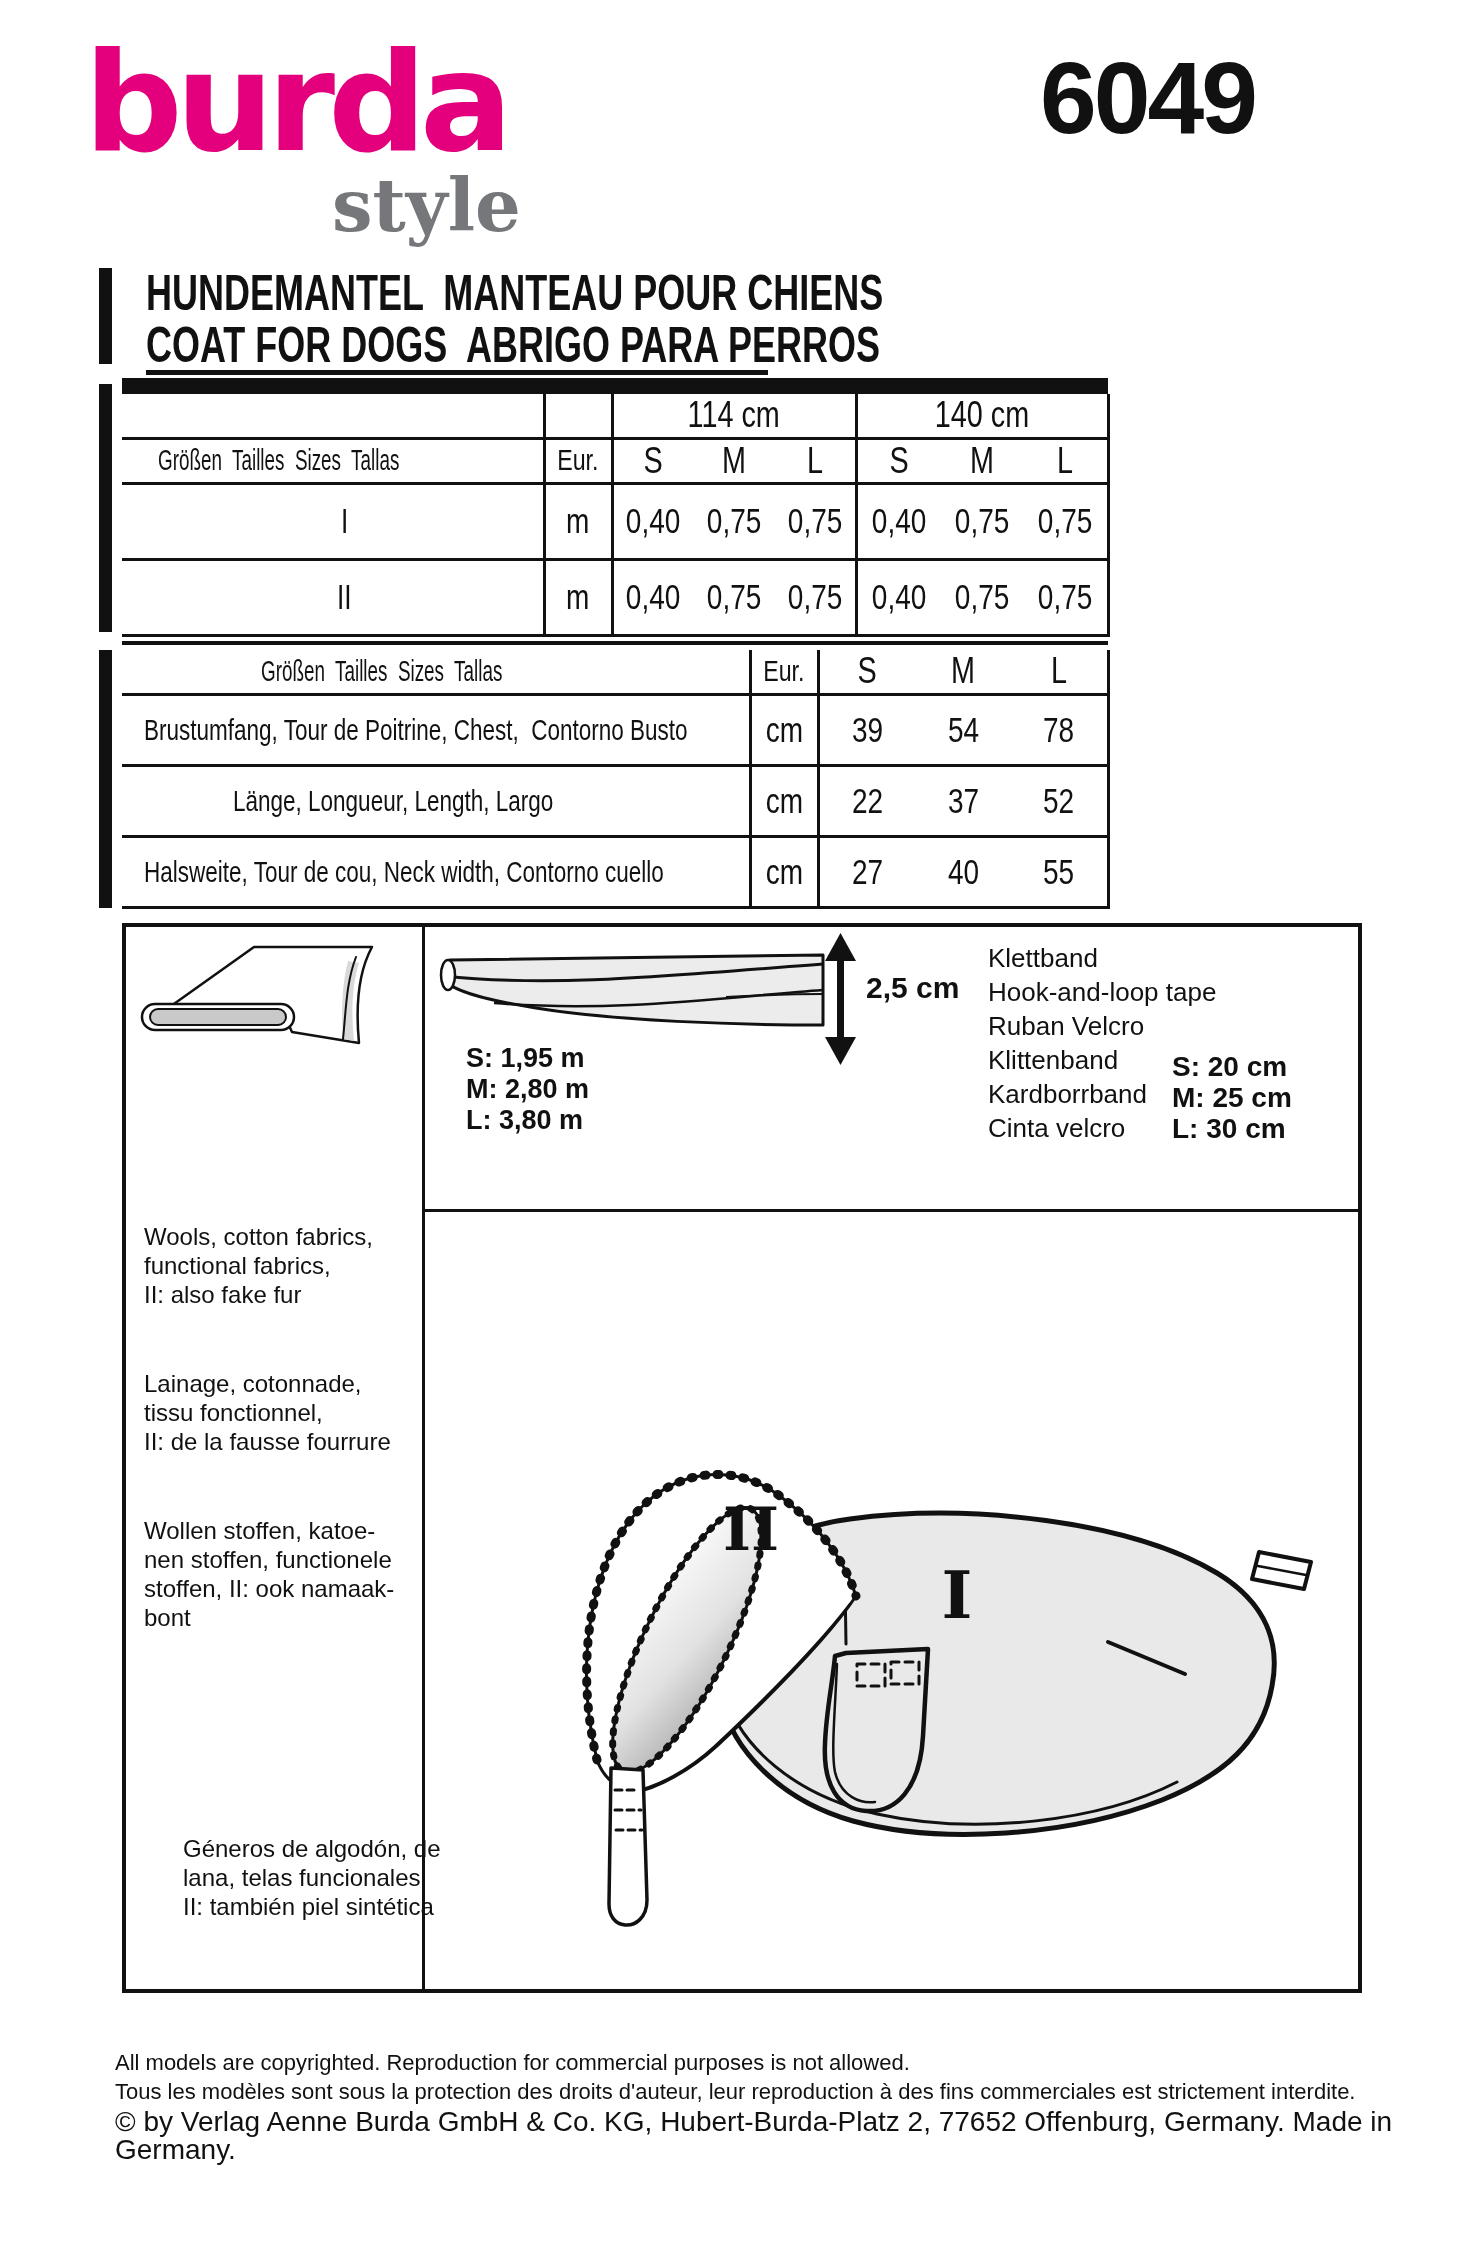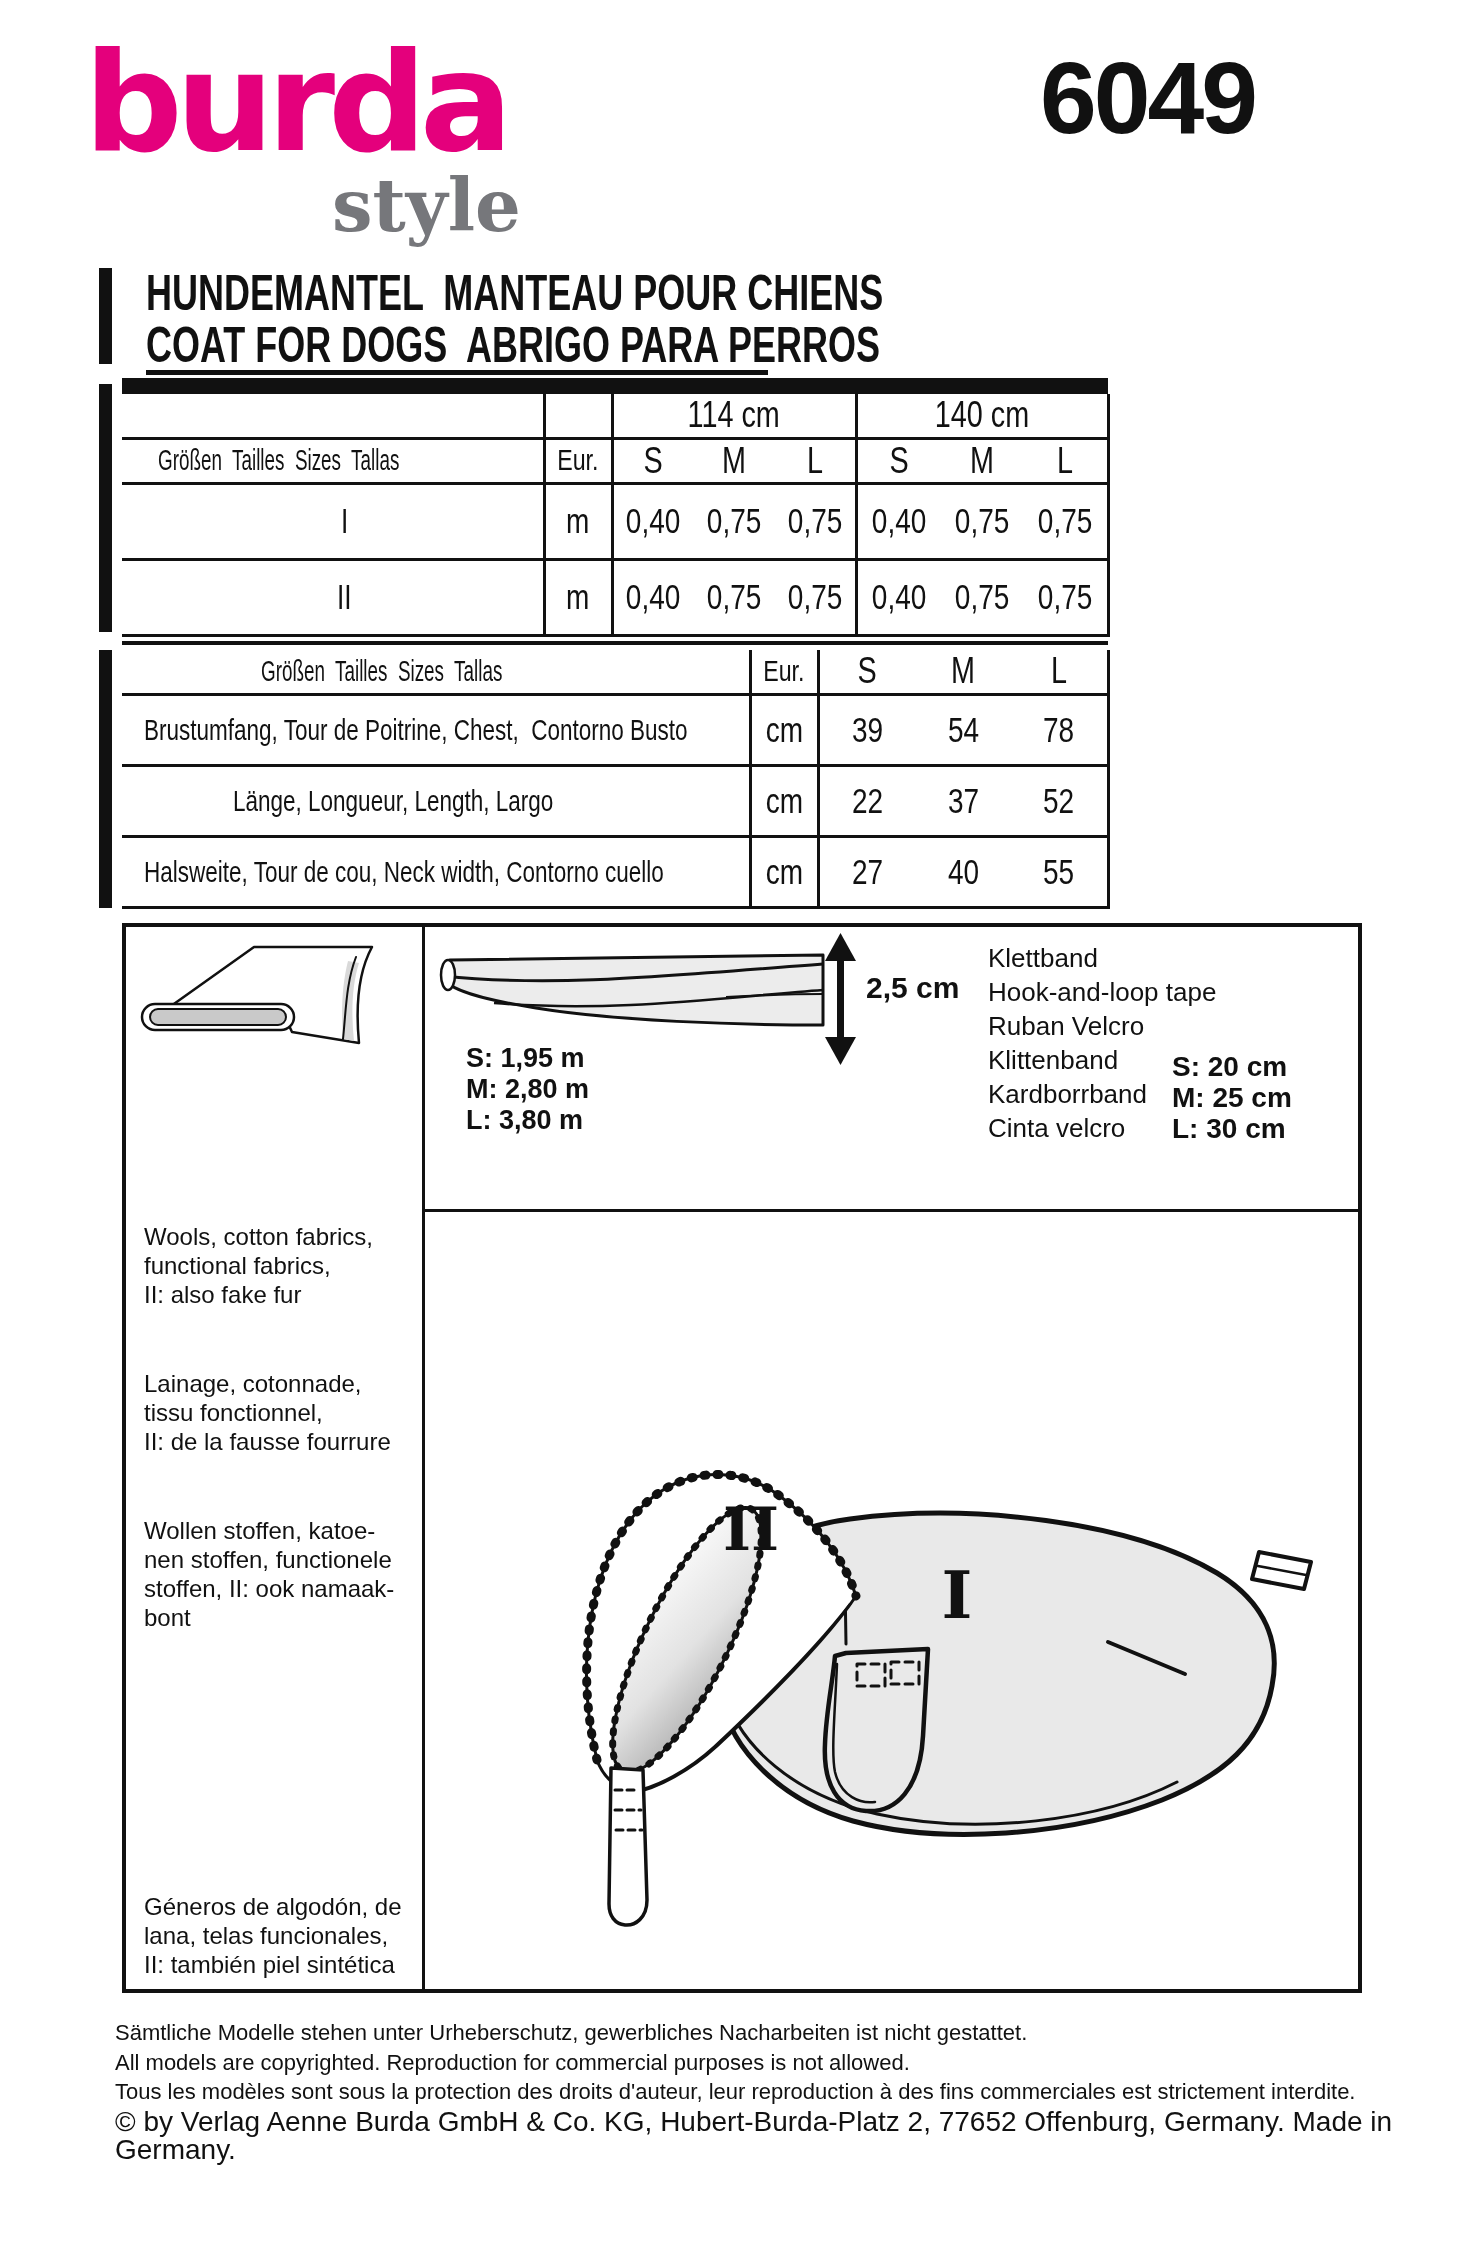--- a/index.html
+++ b/index.html
@@ -202,21 +202,21 @@
         <path d="M 212 26 C 206 50 205 76 207 104 L 218 106 C 215 78 216 50 223 28 Z" fill="#d9d9d9" stroke="none"></path>
         <path d="M 207 104 C 210 76 210 48 220 22" fill="none" stroke-width="2"></path>
         <rect x="6" y="69" width="152" height="26" rx="13" fill="#fff" stroke-width="2.5"></rect>
         <rect x="14" y="74" width="136" height="16" rx="8" fill="#c9c9c9" stroke-width="2"></rect>
       </g>
     </svg>
 
     <div class="abs note" style="top:295px;">Wools, cotton fabrics,<br>functional fabrics,<br>II: also fake fur</div>
     <div class="abs note" style="top:442px;">Lainage, cotonnade,<br>tissu fonctionnel,<br>II: de la fausse fourrure</div>
     <div class="abs note" style="top:589px;">Wollen stoffen, katoe-<br>nen stoffen, functionele<br>stoffen, II: ook namaak-<br>bont</div>
-    <div class="abs note" style="top:965px;">Géneros de algodón, de<br>lana, telas funcionales,<br>II: también piel sintética</div>
+    <div class="abs note" style="top:907px;margin-left:39px;">Géneros de algodón, de<br>lana, telas funcionales,<br>II: también piel sintética</div>
 
     <svg class="abs" style="left:310px;top:6px;" width="440" height="132" viewBox="0 0 440 132">
       <g stroke="#111" fill="none" stroke-linejoin="round">
         <path d="M 14 27 L 387 22 L 387 92 C 300 92 180 88 100 75 C 50 67 9 57 7 43 C 6 33 9 28 14 27 Z" fill="#ececec" stroke-width="3"></path>
         <path d="M 7 43 C 120 55 240 42 387 31" stroke-width="3"></path>
         <path d="M 58 70 C 180 80 290 64 387 57" stroke-width="2.5"></path>
         <path d="M 290 64 C 330 62 362 61 387 61" stroke-width="2"></path>
         <ellipse cx="12" cy="42" rx="7" ry="15" fill="#fff" stroke-width="2.5"></ellipse>
         <g fill="#111" stroke="none">
           <rect x="401" y="24" width="7" height="84"></rect>
@@ -266,18 +266,17 @@
         </g>
 
         <path d="M 186 556 L 218 558 L 222 688 C 222 706 210 714 200 713 C 190 712 184 704 184 692 Z" fill="#fff" stroke-width="3.5"></path>
         <path d="M 190 578 h 24 M 190 598 h 26 M 191 618 h 26" fill="none" stroke-width="3" stroke-dasharray="7 5"></path>
       </g>
       <text x="326" y="338" font-family="DejaVu Serif, serif" font-weight="bold" font-size="60" text-anchor="middle" fill="#111">II</text>
       <text x="532" y="406" font-family="DejaVu Serif, serif" font-weight="bold" font-size="66" text-anchor="middle" fill="#111">I</text>
     </svg>
   </div>
 
-  <div class="abs foot" style="top:2022px;">Sämtliche Modelle stehen unter Urheberschutz, gewerbliches Nacharbeiten ist nicht gestattet.</div>
   <div class="abs foot" style="top:2052px;">All models are copyrighted. Reproduction for commercial purposes is not allowed.</div>
   <div class="abs foot" style="top:2081px;">Tous les modèles sont sous la protection des droits d'auteur, leur reproduction à des fins commerciales est strictement interdite.</div>
   <div class="abs foot foot-big" style="top:2108px;">© by Verlag Aenne Burda GmbH &amp; Co. KG, Hubert-Burda-Platz 2, 77652 Offenburg, Germany. Made in Germany.</div>
 
 </div>
 
 </body></html>

